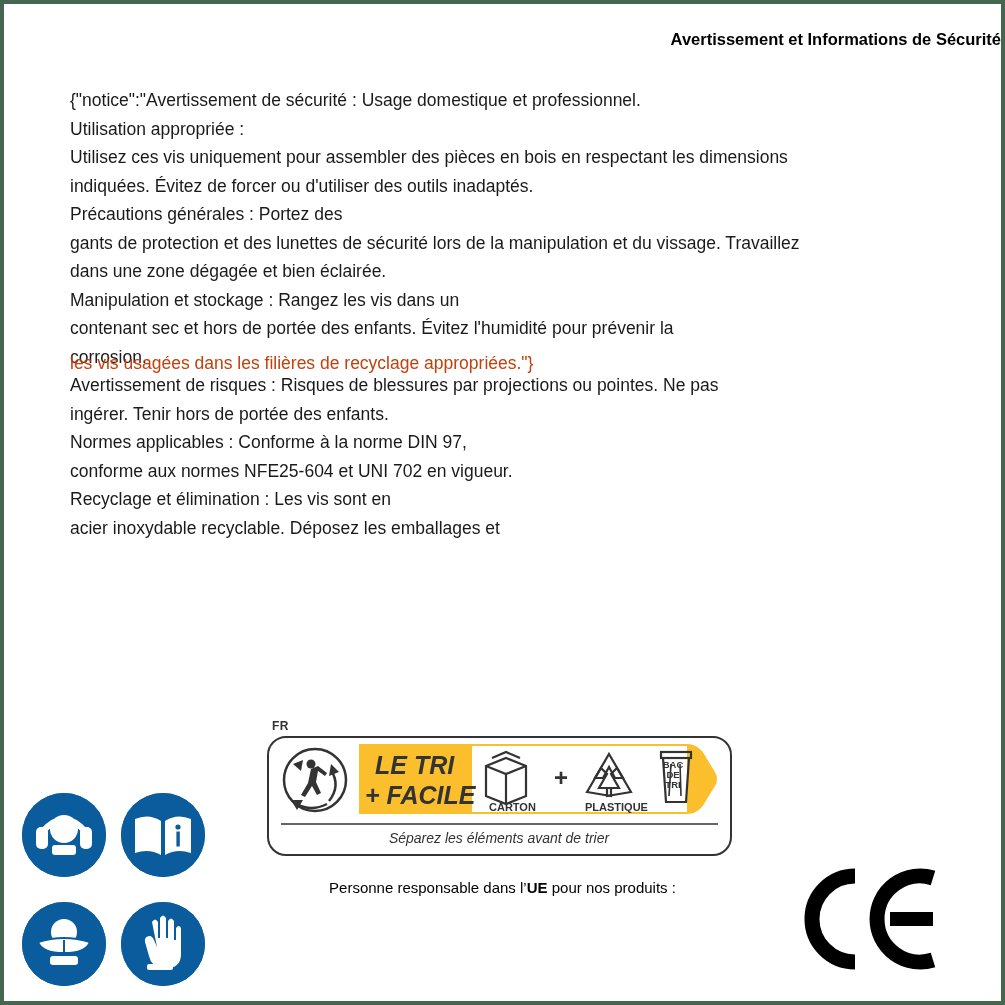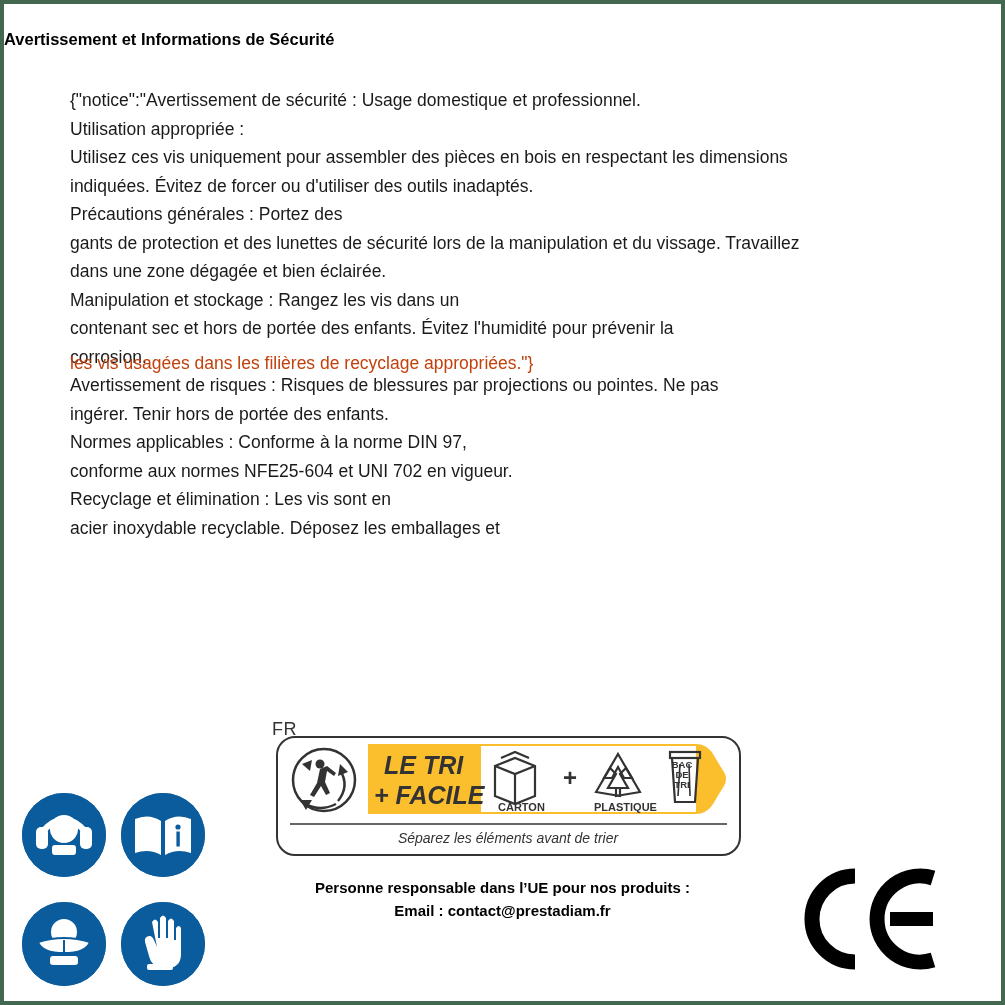--- a/index.html
+++ b/index.html
@@ -17,21 +17,21 @@
     box-sizing: border-box;
     border: 4px solid #44684f;
     background: #ffffff;
     overflow: hidden;
   }
   #title {
     position: absolute;
     top: 26px;
     left: 0;
     width: 100%;
-    text-align: left;
+    text-align: right;
     font-size: 16.5px;
     font-weight: bold;
     color: #000000;
   }
   #notice-body {
     position: absolute;
     top: 82px;
     left: 66px;
     width: 870px;
     font-size: 17.5px;
@@ -60,44 +60,44 @@
   }
   .picto svg { display: block; }
   #picto-ear   { left: 18px;  top: 789px; }
   #picto-manual{ left: 117px; top: 789px; }
   #picto-eye   { left: 18px;  top: 898px; }
   #picto-glove { left: 117px; top: 898px; }
 
   
   #recycle-label {
     position: absolute;
-    left: 272px;
+    left: 263px;
     top: 732px;
     width: 500px;
     height: 120px;
   }
   #recycle-fr {
     position: absolute;
     left: 268px;
     top: 715px;
-    font-size: 18px;
-    font-weight: normal;
+    font-size: 12px;
+    font-weight: bold;
     color: #333333;
     letter-spacing: 0.5px;
   }
 
   
   #footer {
     position: absolute;
     top: 873px;
     left: 0;
     width: 100%;
     text-align: center;
     font-size: 15px;
-    font-weight: bold;
+    font-weight: normal;
     line-height: 22.5px;
     color: #000000;
   }
   #footer .line { display: block; }
 
   
   #ce-mark {
     position: absolute;
     right: 58px;
     top: 860px;
@@ -229,21 +229,20 @@
       <text x="406" y="42" font-family="Liberation Sans, sans-serif" font-size="9.5" font-weight="bold" fill="#333333" text-anchor="middle">DE</text>
       <text x="406" y="52" font-family="Liberation Sans, sans-serif" font-size="9.5" font-weight="bold" fill="#333333" text-anchor="middle">TRI</text>
 
       <line x1="14" y1="88" x2="451" y2="88" stroke="#333333" stroke-width="1.4"></line>
       <text x="232" y="107" font-family="Liberation Sans, sans-serif" font-size="14" font-style="italic" fill="#333333" text-anchor="middle">Séparez les éléments avant de trier</text>
     </svg>
   </div>
 
   <div id="footer">
     <span class="line"><span>Personne responsable dans l’</span><strong>UE</strong><span> pour nos produits :</span></span>
-    <span class="line">Email : contact@prestadiam.fr</span>
   </div>
 
   <div id="ce-mark">
     <svg width="150" height="110" viewBox="0 0 150 110" aria-hidden="true">
       <path d="M62 12 A43 43 0 1 0 62 98" fill="none" stroke="#000000" stroke-width="15"></path>
       <path d="M140 14 A43 43 0 1 0 140 96" fill="none" stroke="#000000" stroke-width="15"></path>
       <rect x="97" y="48" width="43" height="14" fill="#000000"></rect>
     </svg>
   </div>
 

